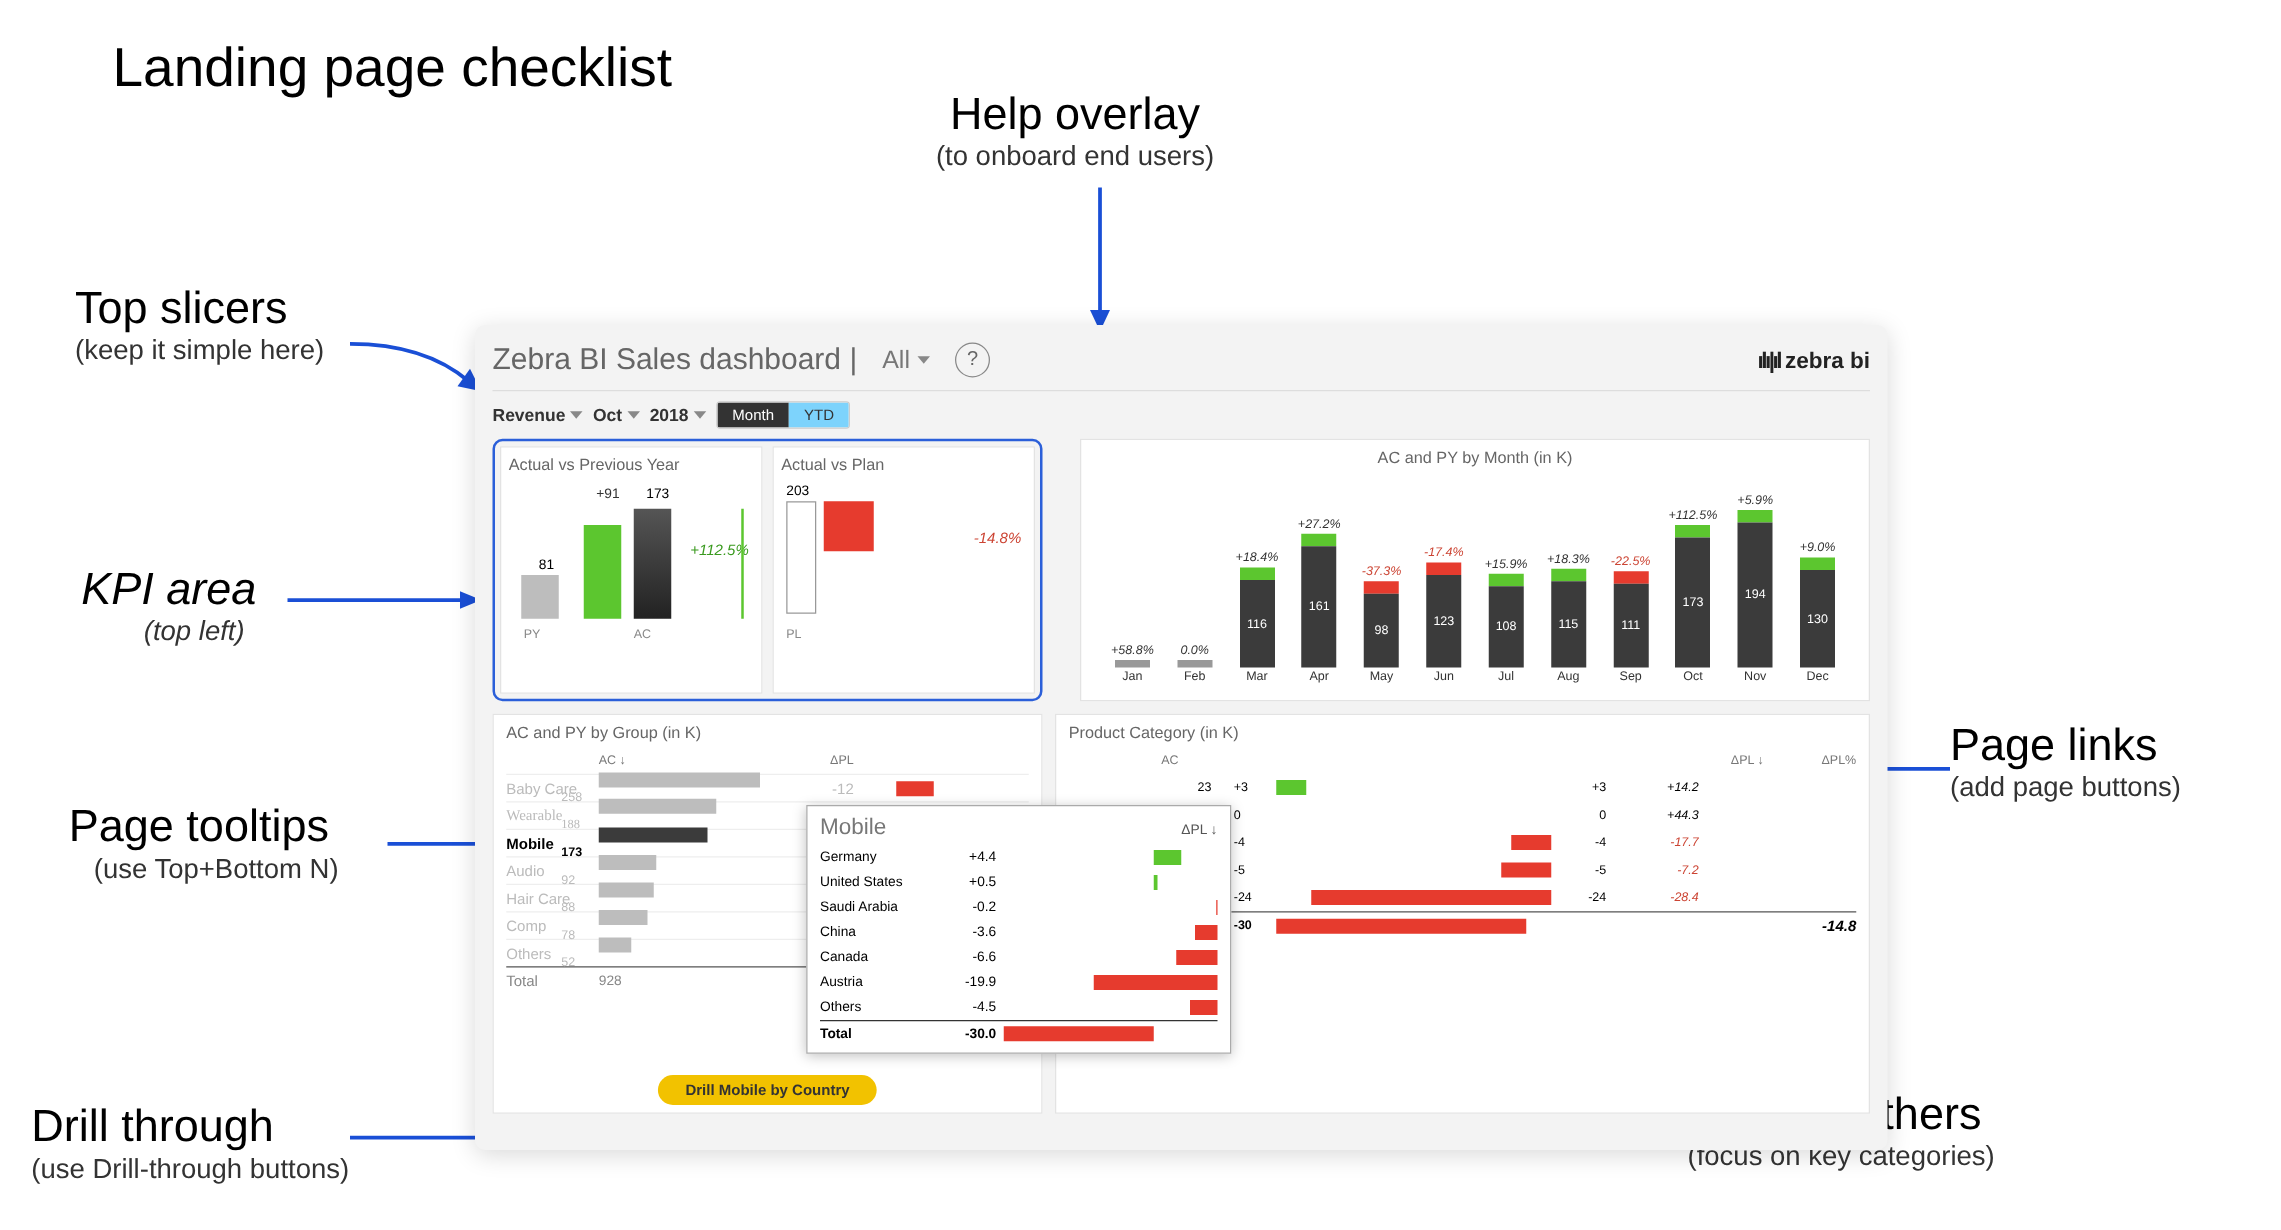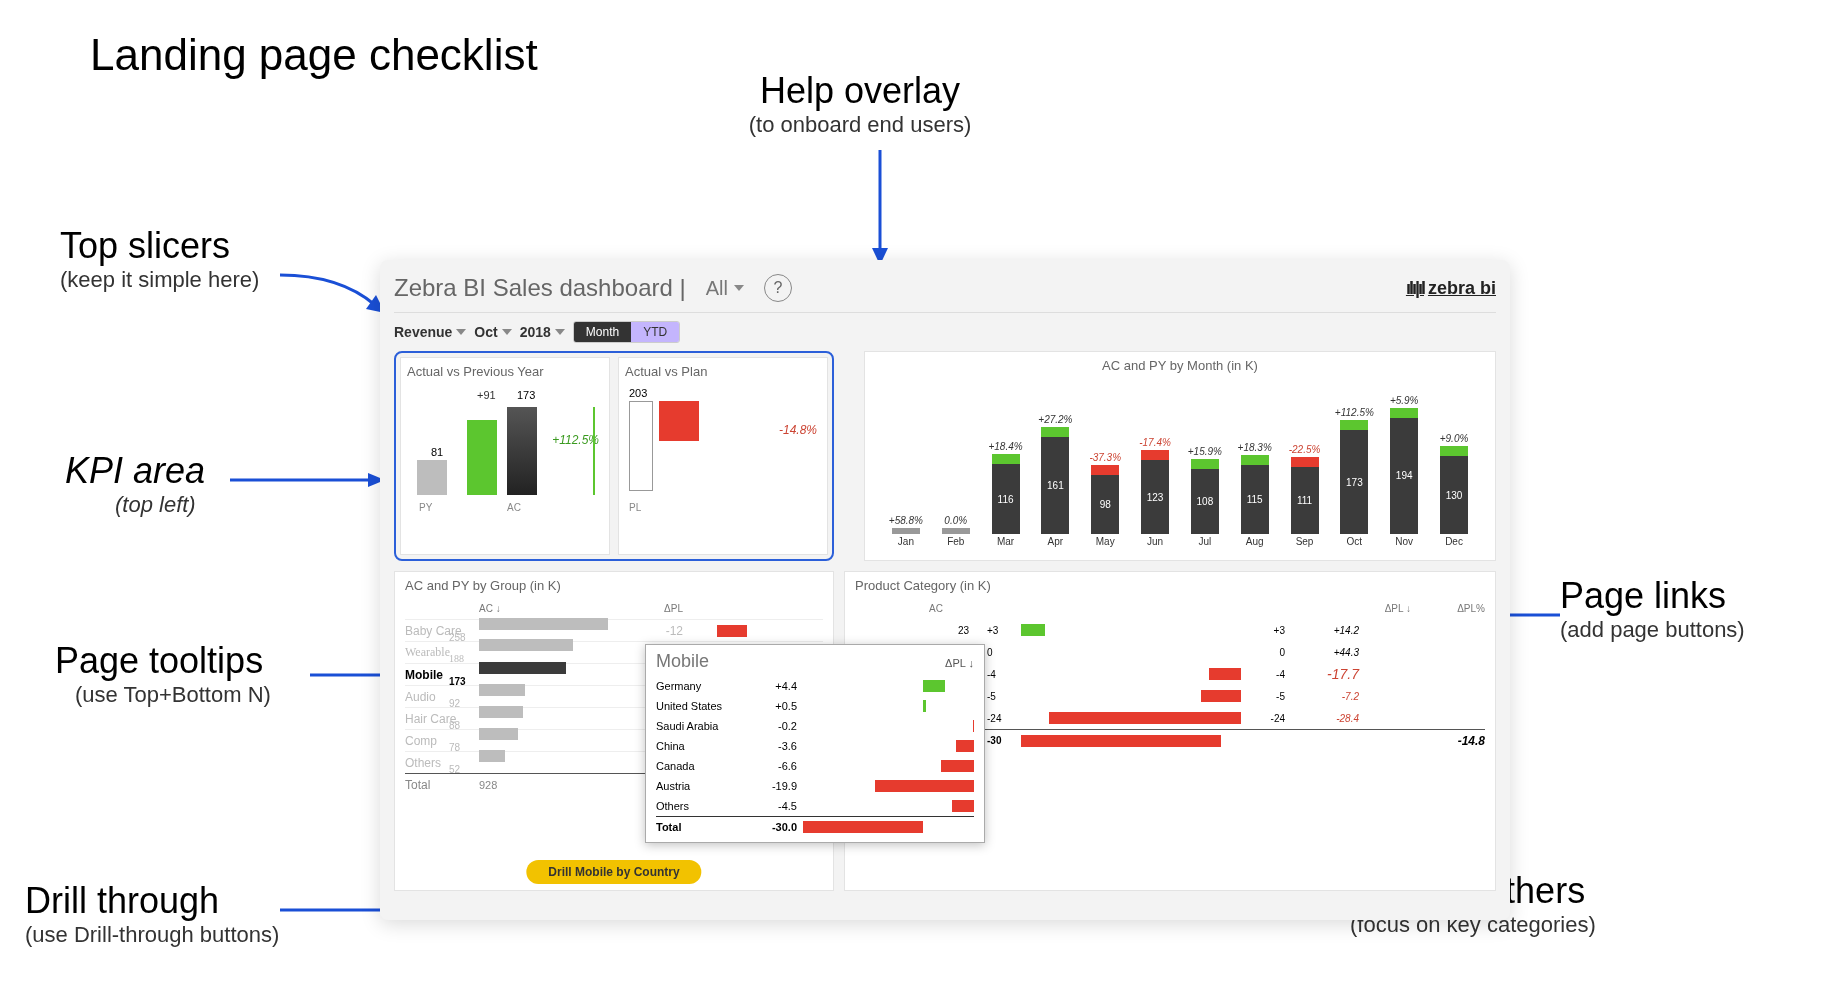--- a/index.html
+++ b/index.html
@@ -39,25 +39,25 @@
   .slicer-pill {
     display: flex; align-items: center; gap:6px;
     color:#777; font-size:20px; padding:2px 8px;
   }
   .chev { width:0;height:0;border-left:5px solid transparent;border-right:5px solid transparent;border-top:6px solid #888; display:inline-block;}
   .help-circle {
     width:28px;height:28px;border:1.5px solid #888;border-radius:50%;
     display:flex;align-items:center;justify-content:center;
     font-size:16px;color:#666;
   }
-  .logo { margin-left:auto; font-weight:600; color:#222; font-size:18px; display:flex;align-items:center;gap:4px;text-decoration:underline;}
+  .logo { margin-left:auto; font-weight:600; color:#222; font-size:18px; display:flex;align-items:center;gap:4px;}
   .slicer-row { display:flex;align-items:center;gap:8px;padding:8px 0;font-size:14px;color:#333;}
   .slicer-item { display:flex;align-items:center;gap:4px; font-weight:600;}
   .toggle-group { display:flex; border:1px solid #ccc; border-radius:3px; overflow:hidden;}
-  .toggle-btn { padding:3px 12px; font-size:12px; background:#c4b5fd; }
+  .toggle-btn { padding:3px 12px; font-size:12px; background:#7dd3fc; }
   .toggle-btn.active { background:#333; color:#fff;}
   .grid { display:grid; grid-template-columns: 440px 1fr; grid-template-rows: 210px 1fr; gap:10px; height:540px;}
   .card { background:#fff; border:1px solid #e3e3e3; padding:6px 10px; font-size:12px; position:relative;}
   .card-title { color:#666; font-size:13px; margin-bottom:4px;}
   .kpi-card { flex:1; background:#fff; border:1px solid #e3e3e3; padding:6px;}
   .kpi-wrap { border:2.5px solid #2b5fd9; border-radius:8px; padding:4px; display:flex; gap:8px;}
   .acpy-chart { display:flex; align-items:flex-end; justify-content:space-around; height:170px; padding:4px 6px 0 6px;}
   .acpy-col { display:flex; flex-direction:column; align-items:center; flex:1;}
   .acpy-label { font-size:10px; color:#333; margin-top:2px;}
   .acpy-top { font-size:10px; font-style:italic; color:#333; margin-bottom:2px;}
@@ -501,21 +501,21 @@
           </div>
           <div class="table-row">
             <span style="width: 70px; font-size: 10px;"></span>
             <span style="width: 25px; font-size: 10px;"></span>
             <span style="width: 25px; font-size: 10px;">19</span>
             <span style="width: 30px; font-size: 10px;">-4</span>
             <div style="width: 220px; display: flex; justify-content: flex-end;">
               <div class="hbar red" style="width: 32px;"></div>
             </div>
             <span style="width: 40px; text-align: right; font-size: 10px;">-4</span>
-            <span style="width: 70px; text-align: right; font-style: italic; font-size: 14px; color: rgb(204, 68, 51);">-17.7</span>
+            <span style="width: 70px; text-align: right; font-style: italic; font-size: 10px; color: rgb(204, 68, 51);">-17.7</span>
           </div>
           <div class="table-row">
             <span style="width: 70px; font-size: 10px;">Imosa</span>
             <span style="width: 25px; font-size: 10px;">75</span>
             <span style="width: 25px; font-size: 10px;">70</span>
             <span style="width: 30px; font-size: 10px;">-5</span>
             <div style="width: 220px; display: flex; justify-content: flex-end;">
               <div class="hbar red" style="width: 40px;"></div>
             </div>
             <span style="width: 40px; text-align: right; font-size: 10px;">-5</span>

